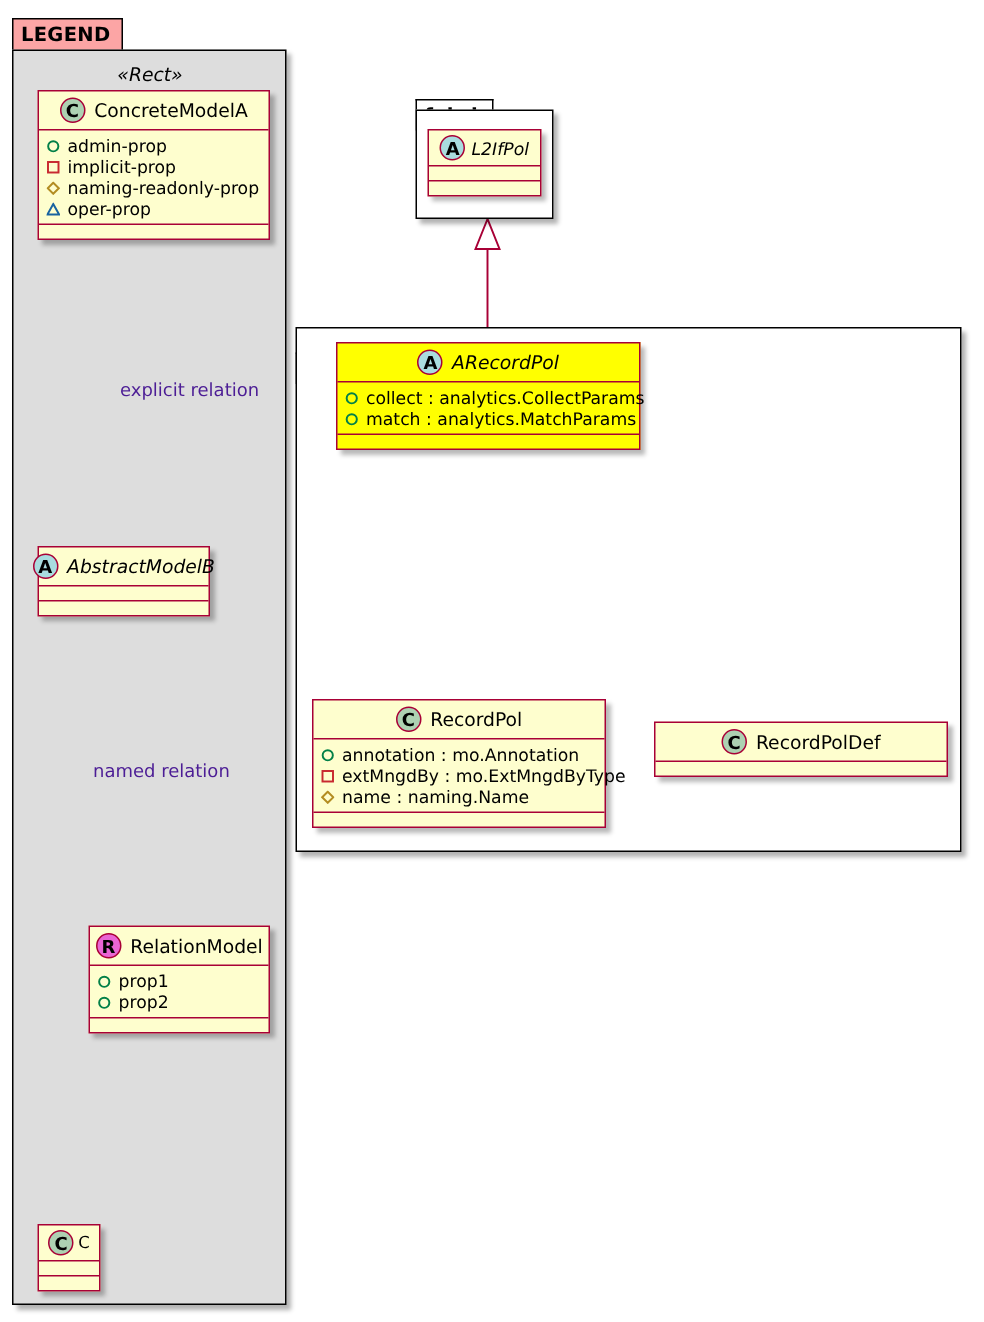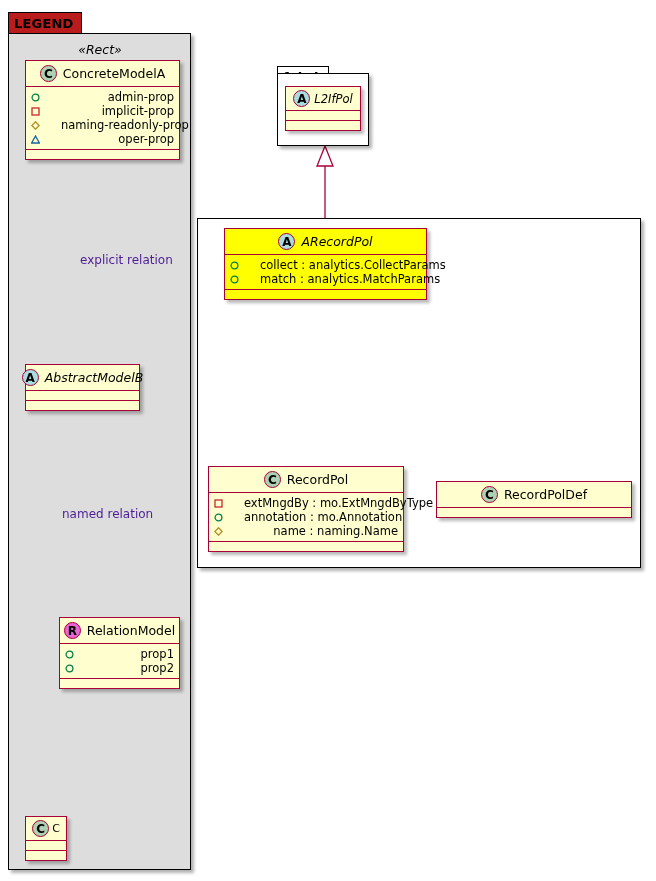--- a/index.html
+++ b/index.html
@@ -50,21 +50,21 @@
     letter-spacing: 0.2px;
   }
   .pkg-tab .fold {
     position: absolute;
     right: -1px;
     top: -1px;
     width: 0; height: 0;
   }
 
   .legend-body { background: #DDDDDD; }
-  .legend-tab  { background: #b91c1c; }
+  .legend-tab  { background: #fca5a5; }
   .white-body  { background: #FFFFFF; }
   .white-tab   { background: #FFFFFF; }
 
   
   .cls {
     position: absolute;
     box-sizing: border-box;
     border: 1.2px solid #A80036;
     background: #FEFECE;
     box-shadow: 3px 3px 3px rgba(0,0,0,0.28);
@@ -86,24 +86,23 @@
   .cls-name.italic { font-style: italic; }
   .cls-attrs {
     padding: 3px 5px 3px 5px;
     border-bottom: 1.2px solid #A80036;
   }
   .cls-attrs.empty { padding: 0; height: 9px; }
   .cls-methods { height: 9px; }
   .attr-row {
     display: flex;
     align-items: center;
-    gap: 21px;
+    gap: 5px;
     line-height: 14px;
     white-space: nowrap;
-    justify-content: space-between;
   }
   .attr-text { font-size: 11.5px; color: #000000; }
 
   
   .badge {
     width: 17px; height: 17px;
     border-radius: 50%;
     display: inline-flex;
     align-items: center;
     justify-content: center;
@@ -307,29 +306,29 @@
   </div>
 
   <div class="cls" style="left:208px; top:466px; width:196px;">
     <div class="cls-head">
       <span class="badge badge-C">C</span>
       <span class="cls-name">RecordPol</span>
     </div>
     <div class="cls-attrs">
       <div class="attr-row">
         <svg class="vis" viewBox="0 0 9 9">
+          <circle cx="4.5" cy="4.5" r="3.4" fill="none" stroke="#038048" stroke-width="1.3"></circle>
+        </svg>
+        <span class="attr-text">annotation : mo.Annotation</span>
+      </div>
+      <div class="attr-row">
+        <svg class="vis" viewBox="0 0 9 9">
           <rect x="1" y="1" width="7" height="7" fill="none" stroke="#C82930" stroke-width="1.3"></rect>
         </svg>
         <span class="attr-text">extMngdBy : mo.ExtMngdByType</span>
-      </div>
-      <div class="attr-row">
-        <svg class="vis" viewBox="0 0 9 9">
-          <circle cx="4.5" cy="4.5" r="3.4" fill="none" stroke="#038048" stroke-width="1.3"></circle>
-        </svg>
-        <span class="attr-text">annotation : mo.Annotation</span>
       </div>
       <div class="attr-row">
         <svg class="vis" viewBox="0 0 9 9">
           <polygon points="4.5,0.8 8.2,4.5 4.5,8.2 0.8,4.5" fill="none" stroke="#B38D22" stroke-width="1.3"></polygon>
         </svg>
         <span class="attr-text">name : naming.Name</span>
       </div>
     </div>
     <div class="cls-methods"></div>
   </div>

